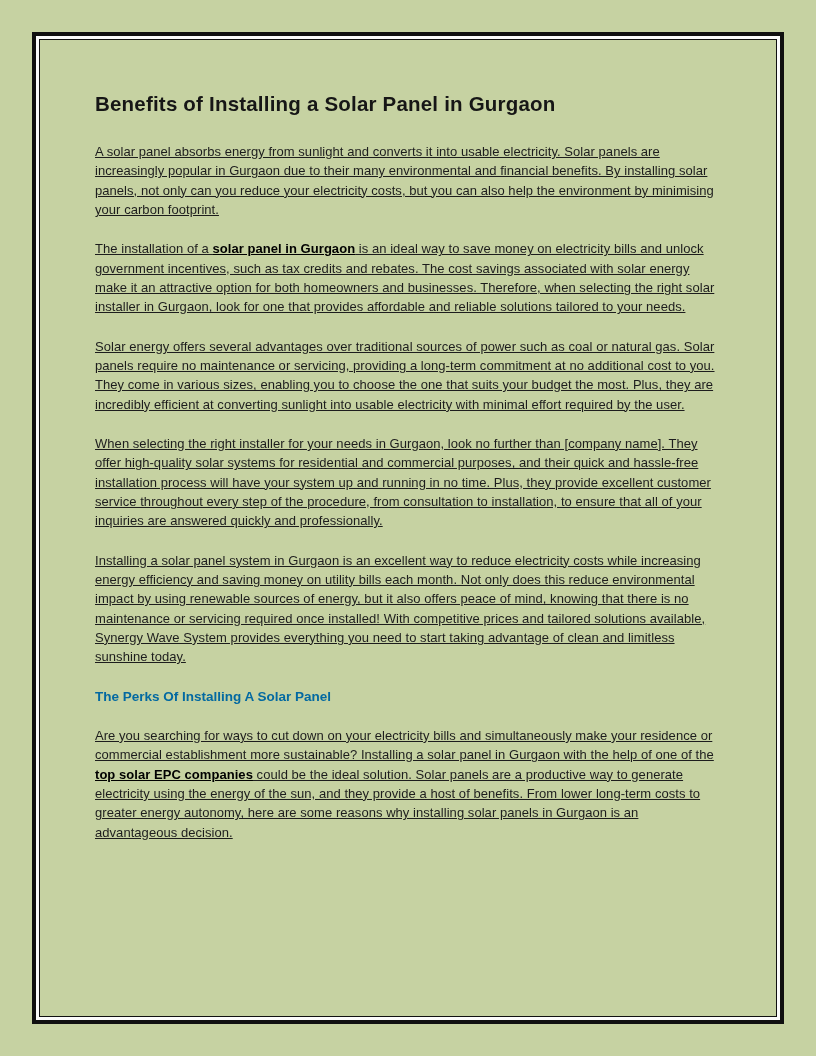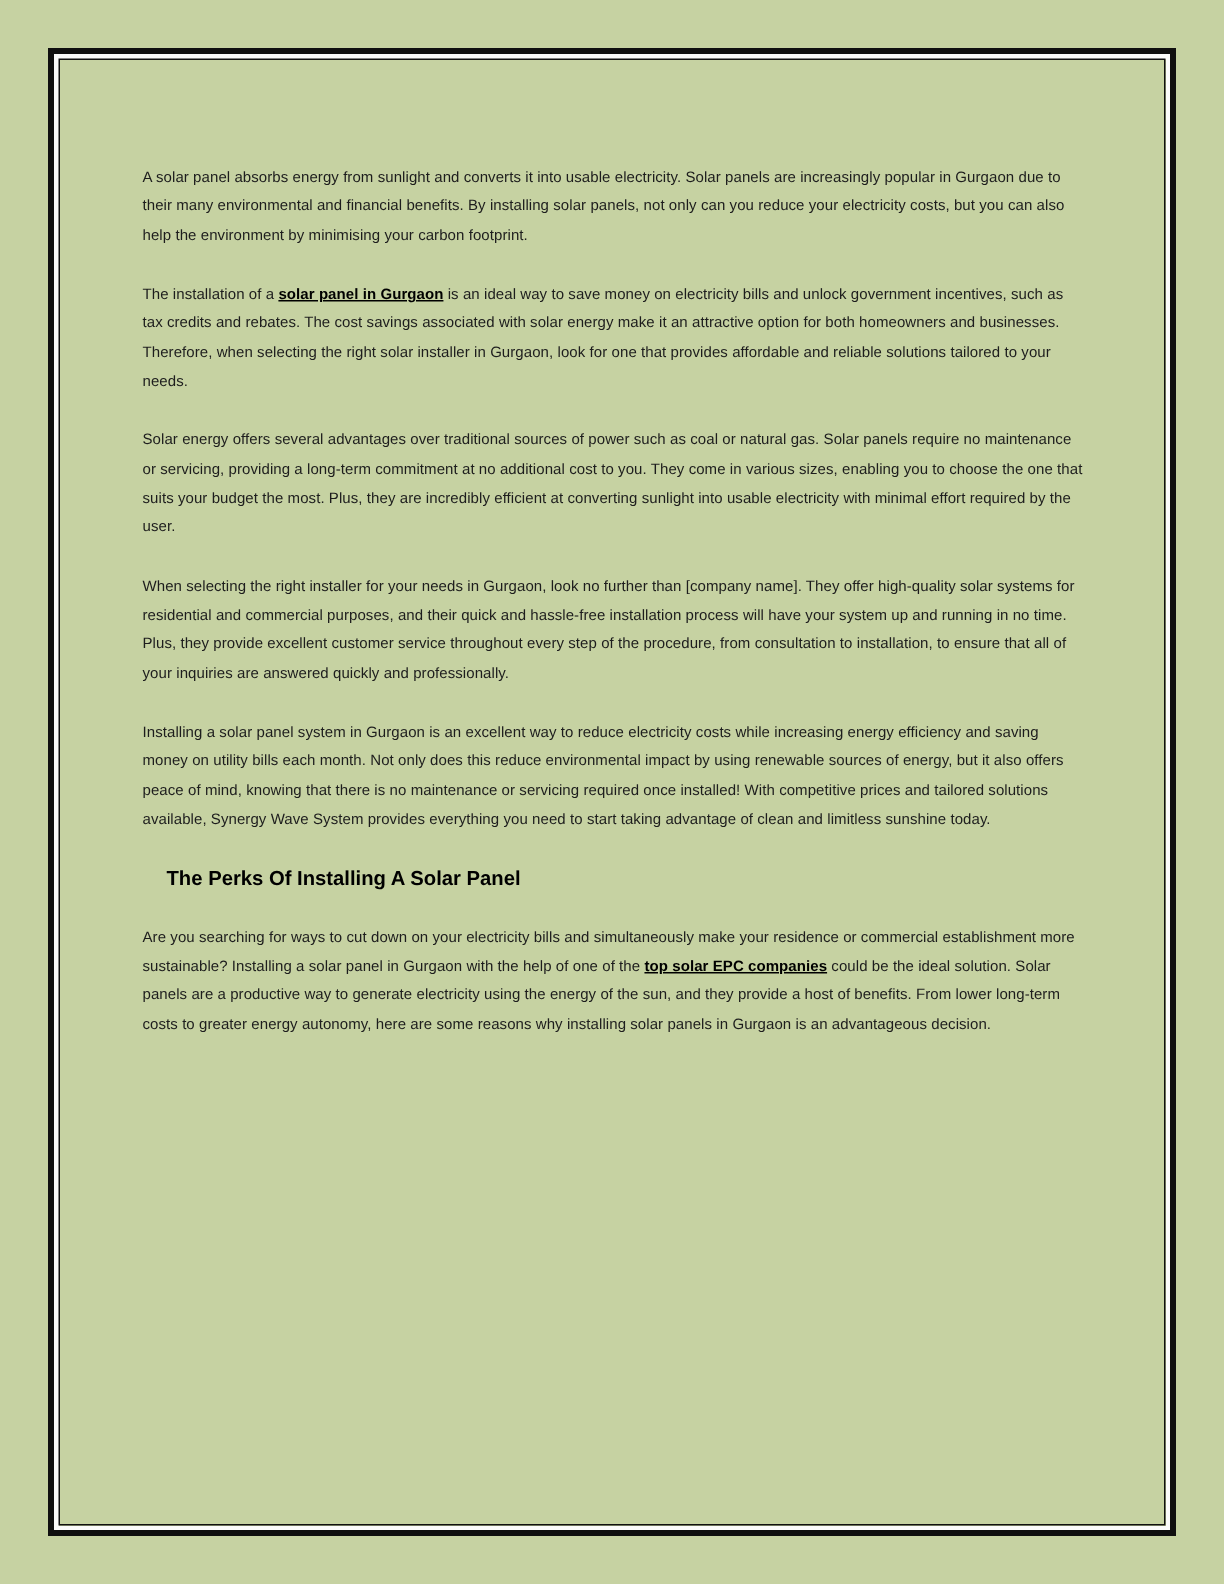--- a/index.html
+++ b/index.html
@@ -33,45 +33,47 @@
   }
   h1.title {
     font-size: 20.5px;
     line-height: 24px;
     font-weight: bold;
     letter-spacing: 0.2px;
     margin: 0 0 26px 0;
     color: #161616;
   }
   p.para {
-    font-size: 10px;
+    font-size: 13px;
     line-height: 19.33px;
     margin: 17px 0 20px 0;
     letter-spacing: 0.05px;
+    text-decoration: underline;
   }
   h2.subheading {
     font-size: 13.5px;
     line-height: 19.33px;
     font-weight: bold;
-    margin: 0 0 20px 16px;
-    color: #000000;
+    margin: 0 0 20px 0;
+    color: #0369a1;
   }
   a.doc-link {
     color: #000000;
     font-weight: bold;
     text-decoration: underline;
     cursor: pointer;
   }
 </style>
 </head>
 <body>
 
 <div class="page-root">
   <div class="frame"></div>
   <div class="content">
+    <h1 class="title">Benefits of Installing a Solar Panel in Gurgaon</h1>
     <div id="blocks">
         <p class="para"><span>A solar panel absorbs energy from sunlight and converts it into usable electricity. Solar panels are increasingly popular in Gurgaon due to their many environmental and financial benefits. By installing solar panels, not only can you reduce your electricity costs, but you can also help the environment by minimising your carbon footprint.</span></p>
         <p class="para"><span>The installation of a </span><a class="doc-link">solar panel in Gurgaon</a><span> is an ideal way to save money on electricity bills and unlock government incentives, such as tax credits and rebates. The cost savings associated with solar energy make it an attractive option for both homeowners and businesses. Therefore, when selecting the right solar installer in Gurgaon, look for one that provides affordable and reliable solutions tailored to your needs.</span></p>
         <p class="para"><span>Solar energy offers several advantages over traditional sources of power such as coal or natural gas. Solar panels require no maintenance or servicing, providing a long-term commitment at no additional cost to you. They come in various sizes, enabling you to choose the one that suits your budget the most. Plus, they are incredibly efficient at converting sunlight into usable electricity with minimal effort required by the user.</span></p>
         <p class="para"><span>When selecting the right installer for your needs in Gurgaon, look no further than [company name]. They offer high-quality solar systems for residential and commercial purposes, and their quick and hassle-free installation process will have your system up and running in no time. Plus, they provide excellent customer service throughout every step of the procedure, from consultation to installation, to ensure that all of your inquiries are answered quickly and professionally.</span></p>
         <p class="para"><span>Installing a solar panel system in Gurgaon is an excellent way to reduce electricity costs while increasing energy efficiency and saving money on utility bills each month. Not only does this reduce environmental impact by using renewable sources of energy, but it also offers peace of mind, knowing that there is no maintenance or servicing required once installed! With competitive prices and tailored solutions available, Synergy Wave System provides everything you need to start taking advantage of clean and limitless sunshine today.</span></p>
         <h2 class="subheading"><span>The Perks Of Installing A Solar Panel</span></h2>
         <p class="para"><span>Are you searching for ways to cut down on your electricity bills and simultaneously make your residence or commercial establishment more sustainable? Installing a solar panel in Gurgaon with the help of one of the </span><a class="doc-link">top solar EPC companies</a><span> could be the ideal solution. Solar panels are a productive way to generate electricity using the energy of the sun, and they provide a host of benefits. From lower long-term costs to greater energy autonomy, here are some reasons why installing solar panels in Gurgaon is an advantageous decision.</span></p>
       </div>
   </div>

